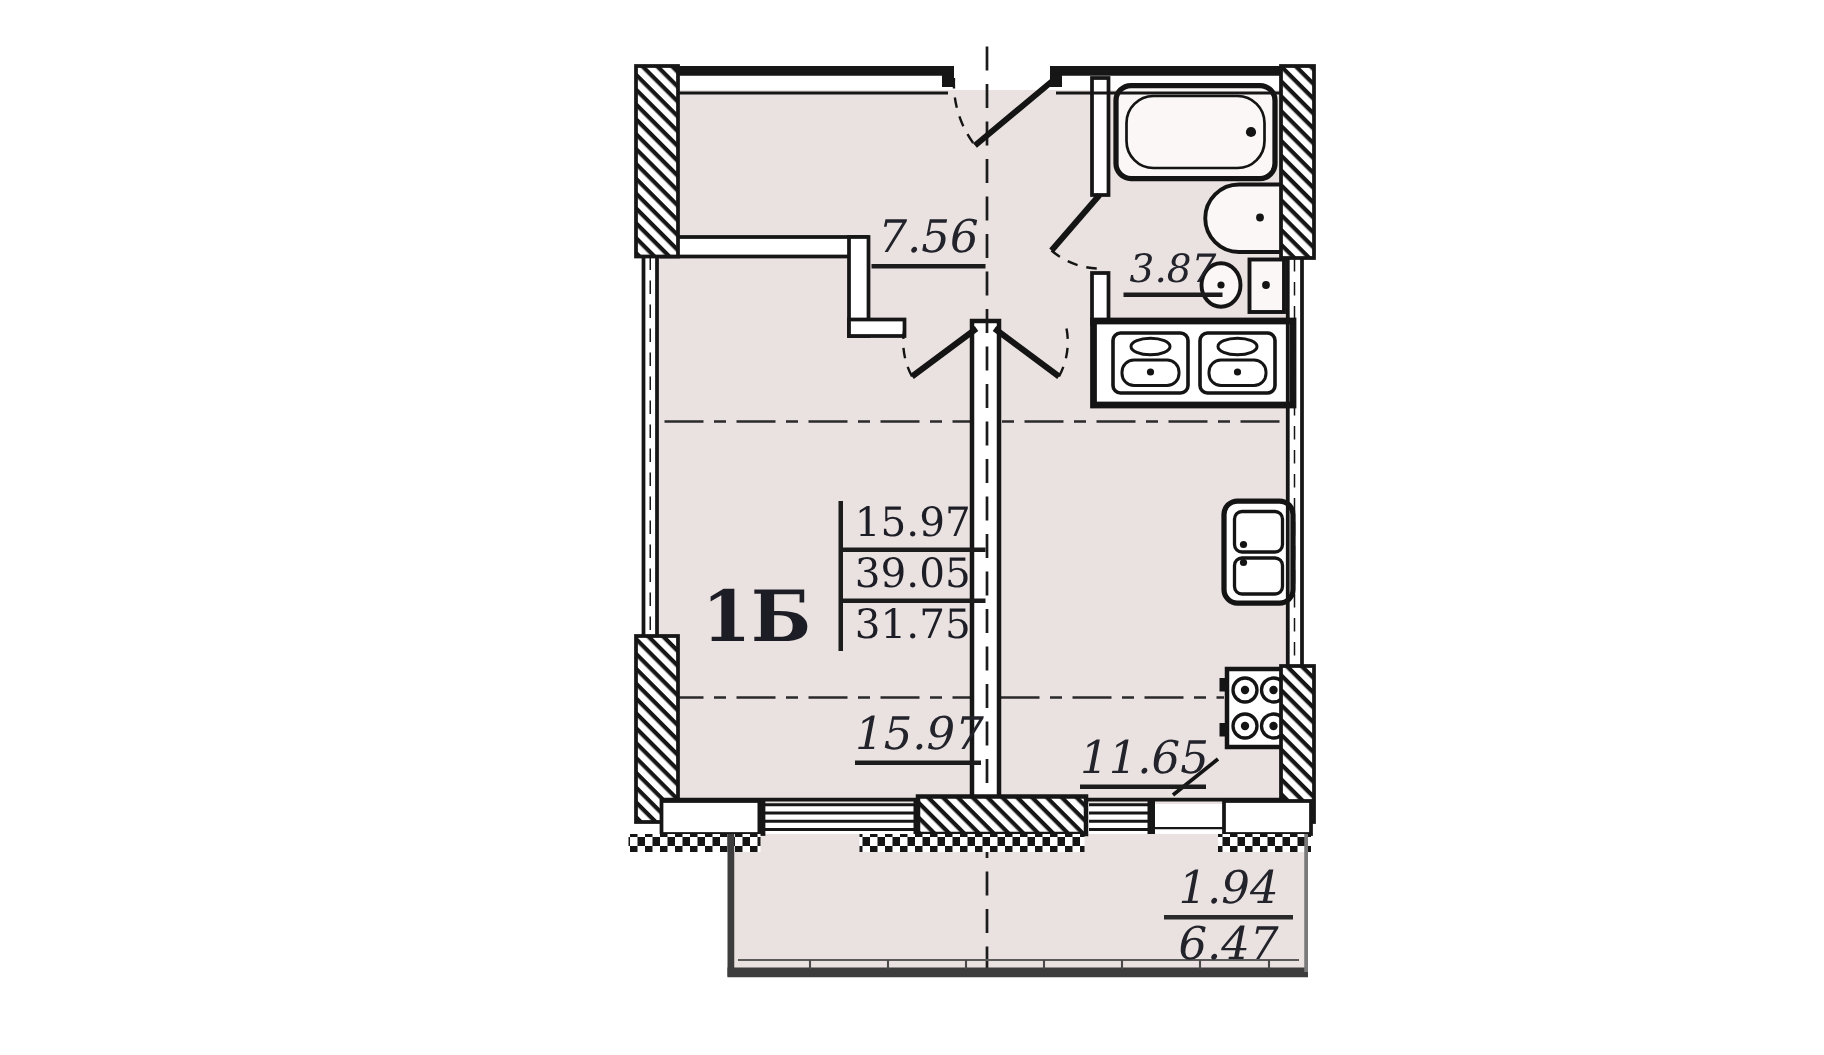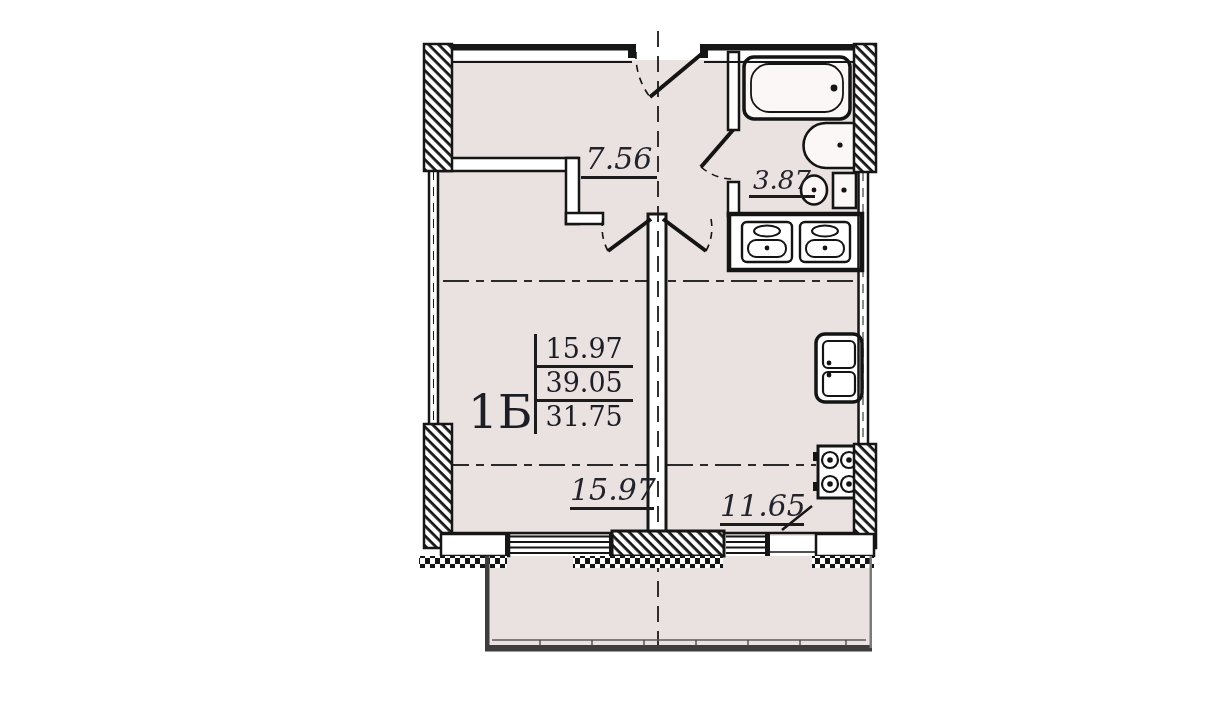--- a/index.html
+++ b/index.html
@@ -14,21 +14,21 @@
       border:3.5px solid #141414;border-radius:50%;display:flex;align-items:center;
       justify-content:center;font-size:26px;font-style:normal;color:#1d1d26;
       letter-spacing:1px;background:transparent;}
   .hall-area{left:581px;top:143px;width:76px;font-size:30px;}
   .bath-area{left:749px;top:167px;width:66px;font-size:26px;}
   .living-name{left:455px;top:294px;width:192px;font-size:23px;font-weight:bold;}
   .living-area{left:570px;top:474px;width:84px;font-size:30px;}
   .kitchen-area{left:720px;top:490px;width:84px;font-size:30px;}
   .stamp{position:absolute;left:468px;top:334px;display:flex;align-items:flex-end;
       color:#1d1d26;}
-  .stamp .type{font-size:47px;font-style:normal;line-height:.9;padding-right:2px;}
+  .stamp .type{font-size:47px;font-style:normal;line-height:.9;padding-right:18px;font-weight:bold;}
   .stamp .col{border-left:3px solid #1c1c1c;font-style:normal;}
   .stamp .row{font-size:27px;line-height:1.12;padding:0 10px 1px 8px;text-align:left;}
   .stamp .row.mid, .stamp .row.top{border-bottom:3px solid #1c1c1c;}
   .balcony-frac{left:776px;top:577px;width:86px;font-size:30px;}
   .balcony-frac .top{border-bottom:3px solid #2a2a2a;padding-bottom:1px;}
   .balcony-frac .bot{padding-top:1px;}
 </style>
 </head>
 <body>
 
@@ -224,14 +224,18 @@
     <div class="row top">15.97</div>
     <div class="row mid">39.05</div>
     <div class="row">31.75</div>
   </div>
 </div>
 
 <div class="lbl living-area underline">15.97</div>
 
 <div class="lbl kitchen-area underline">11.65</div>
 
-
+<div class="lbl balcony-frac">
+  <div class="top">1.94</div>
+  <div class="bot">6.47</div>
 </div>
 
+</div>
+
 </body></html>

